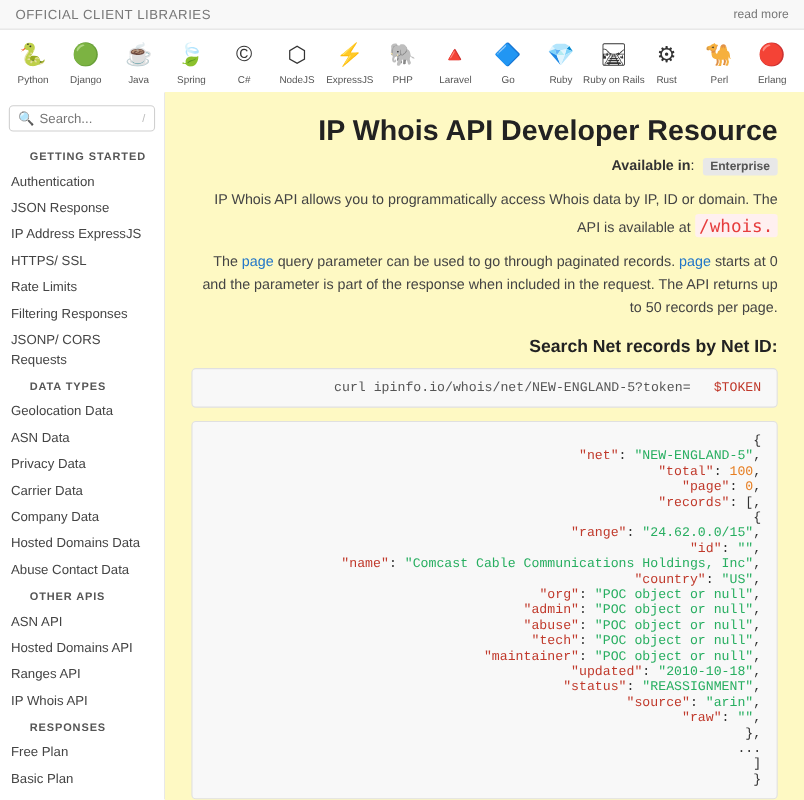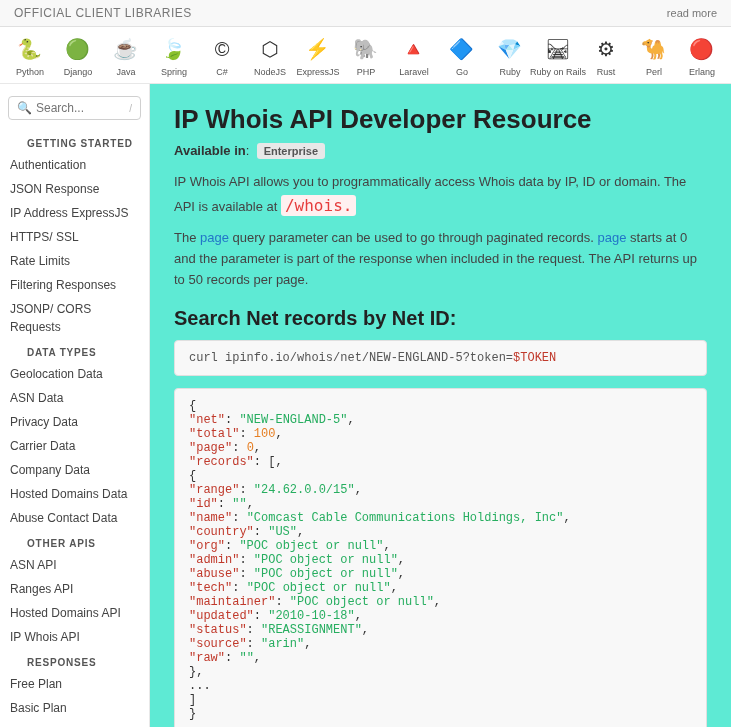--- a/index.html
+++ b/index.html
@@ -22,29 +22,29 @@
     
     .sidebar { width: 150px; min-width: 150px; border-right: 1px solid #e8e8e8; background: #fff; overflow-y: auto; padding: 8px 0; }
     .search-box { margin: 4px 8px 10px; padding: 4px 8px; border: 1px solid #d0d0d0; border-radius: 4px; display: flex; align-items: center; gap: 4px; }
     .search-box input { border: none; outline: none; font-size: 12px; color: #999; width: 100%; }
     .search-shortcut { font-size: 10px; color: #bbb; }
 
     .sidebar-section-title { font-size: 10px; font-weight: 700; color: #555; letter-spacing: 0.8px; padding: 8px 10px 4px; text-transform: uppercase; margin-left: 17px; }
     .sidebar-item { font-size: 12px; color: #444; padding: 3px 10px; cursor: pointer; line-height: 1.5; }
 
     
-    .content { flex: 1; overflow-y: auto; padding: 20px 24px; background: #5eead4; }
+    .content { flex: 1; overflow-y: auto; padding: 20px 24px; background: #fef9c3; text-align: right; }
     .page-title { font-size: 26px; font-weight: 700; color: #222; margin-bottom: 8px; }
     .available-in { font-size: 13px; margin-bottom: 14px; }
     .available-in span { font-weight: 600; }
     .enterprise-badge { background: #e8e8e8; color: #555; font-size: 11px; padding: 2px 7px; border-radius: 3px; }
     .description { font-size: 13px; line-height: 1.6; color: #444; margin-bottom: 10px; }
     .code-inline { background: #fff0f0; color: #e63c3c; padding: 1px 4px; border-radius: 3px; font-family: monospace; font-size: 16px; }
     .highlight-text { color: #2276c8; }
-    .section-heading { font-size: 20px; font-weight: 600; color: #222; margin: 16px 0 10px; }
+    .section-heading { font-size: 16px; font-weight: 600; color: #222; margin: 16px 0 10px; }
 
     
     .code-block { background: #f8f8f8; border: 1px solid #e0e0e0; border-radius: 4px; padding: 10px 14px; font-family: 'Courier New', monospace; font-size: 12px; margin-bottom: 12px; overflow-x: auto; }
 
     
     ::-webkit-scrollbar { width: 6px; height: 6px; }
     ::-webkit-scrollbar-thumb { background: #ccc; border-radius: 3px; }
   </style>
 </head>
 <body>
@@ -138,22 +138,22 @@
         <div class="sidebar-section-title">DATA TYPES</div>
         <div class="sidebar-item">Geolocation Data</div>
         <div class="sidebar-item">ASN Data</div>
         <div class="sidebar-item">Privacy Data</div>
         <div class="sidebar-item">Carrier Data</div>
         <div class="sidebar-item">Company Data</div>
         <div class="sidebar-item">Hosted Domains Data</div>
         <div class="sidebar-item">Abuse Contact Data</div>
         <div class="sidebar-section-title">OTHER APIS</div>
         <div class="sidebar-item">ASN API</div>
+        <div class="sidebar-item">Hosted Domains API</div>
         <div class="sidebar-item">Ranges API</div>
-        <div class="sidebar-item">Hosted Domains API</div>
         <div class="sidebar-item">IP Whois API</div>
         <div class="sidebar-section-title">RESPONSES</div>
         <div class="sidebar-item">Free Plan</div>
         <div class="sidebar-item">Basic Plan</div>
       </div>
   </div>
 
   <div class="content">
     <div class="page-title">IP Whois API Developer Resource</div>
 
@@ -166,21 +166,21 @@
       <span>IP Whois API allows you to programmatically access Whois data by IP, ID or domain. The API is available at</span>&nbsp;<span class="code-inline">/whois.</span>
     </p>
 
     <p class="description">
       <span>The</span>&nbsp;<span class="highlight-text">page</span>&nbsp;<span>query parameter can be used to go through paginated records.</span>&nbsp;<span class="highlight-text">page</span>&nbsp;<span>starts at 0 and the parameter is part of the response when included in the request. The API returns up to 50 records per page.</span>
     </p>
 
     <div class="section-heading">Search Net records by Net ID:</div>
 
     <div class="code-block">
-      <span style="color:#555;">curl ipinfo.io/whois/net/NEW-ENGLAND-5?token=</span><span style="color:#c0392b;">$TOKEN</span>
+      <span style="color:#555;">curl ipinfo.io/whois/net/NEW-ENGLAND-5?token=</span><span style="color:#c0392b;margin-left:21px;">$TOKEN</span>
     </div>
 
     <div class="code-block" id="json-block">
     <div><span style="color:#333;">{</span></div>
         <div>    <span style="color:#c0392b;">"net"</span><span style="color:#333;">: </span><span style="color:#27ae60;">"NEW-ENGLAND-5"</span><span style="color:#333;">,</span></div>
         <div>    <span style="color:#c0392b;">"total"</span><span style="color:#333;">: </span><span style="color:#e67e22;">100</span><span style="color:#333;">,</span></div>
         <div>    <span style="color:#c0392b;">"page"</span><span style="color:#333;">: </span><span style="color:#e67e22;">0</span><span style="color:#333;">,</span></div>
         <div>    <span style="color:#c0392b;">"records"</span><span style="color:#333;">: </span><span style="color:#333;">[</span><span style="color:#333;">,</span></div>
         <div>        <span style="color:#333;">{</span></div>
         <div>            <span style="color:#c0392b;">"range"</span><span style="color:#333;">: </span><span style="color:#27ae60;">"24.62.0.0/15"</span><span style="color:#333;">,</span></div>

